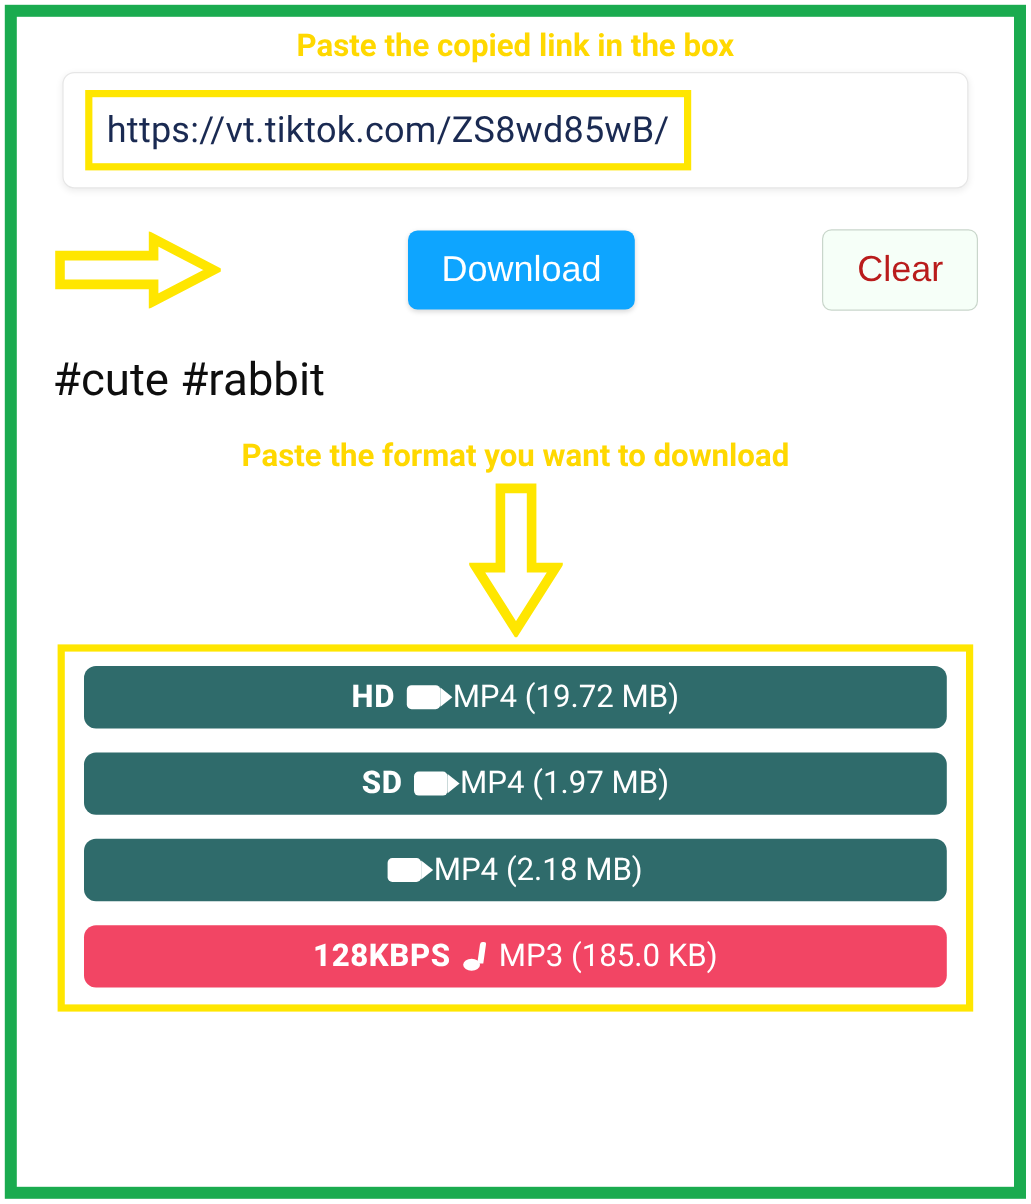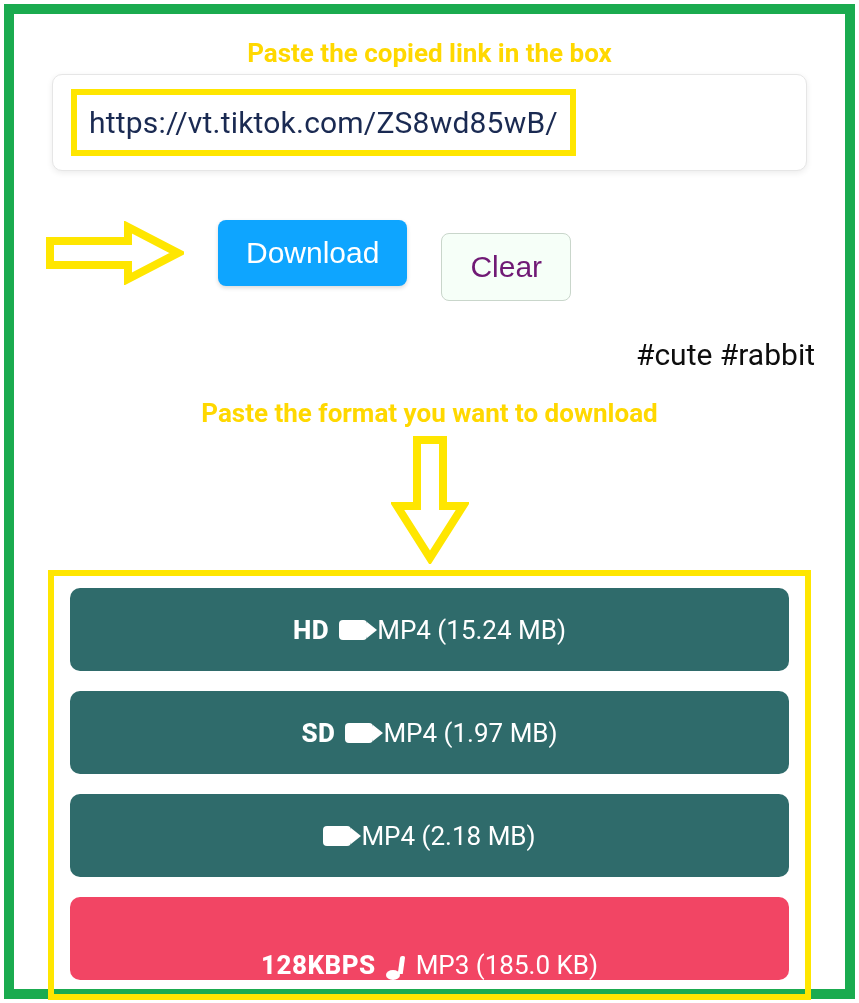--- a/index.html
+++ b/index.html
@@ -17,21 +17,21 @@
       background: #ffffff;
     }
     .content {
       padding: 10px 30px 20px 30px;
     }
     .hint1 {
       text-align: center;
       font-size: 26px;
       font-weight: 700;
       color: #ffd800;
-      margin-top: 14px;
+      margin-top: 0;
       margin-bottom: 6px;
     }
     .input-card {
       background: #ffffff;
       border: 1px solid #e6e6e6;
       border-radius: 10px;
       box-shadow: 0 2px 6px rgba(0,0,0,0.08);
       padding: 14px 18px;
       margin: 0 8px 34px 8px;
     }
@@ -43,22 +43,22 @@
     }
     .url-text {
       font-size: 30px;
       color: #1a2a52;
       letter-spacing: 0.2px;
       white-space: nowrap;
     }
     .row-buttons {
       display: flex;
       align-items: center;
-      justify-content: flex-start;
-      gap: 34px;
+      justify-content: space-between;
+      gap: 19px;
       margin-bottom: 36px;
     }
     .arrow-right {
       width: 140px;
       height: 64px;
     }
     .btn {
       border-radius: 8px;
       font-size: 30px;
       padding: 16px 28px;
@@ -68,27 +68,26 @@
       justify-content: center;
     }
     .btn-download {
       background: #0ea5ff;
       color: #ffffff;
       border: none;
       box-shadow: 0 2px 4px rgba(0,0,0,0.15);
     }
     .btn-clear {
       background: #f6fff8;
-      color: #701a75;
+      color: #b91c1c;
       border: 1px solid #c9d6cb;
-      margin-top: 28px;
     }
     .hashtags {
-      text-align: right;
-      font-size: 30px;
+      text-align: left;
+      font-size: 38px;
       color: #0e0e0e;
       margin-bottom: 26px;
     }
     .hint2 {
       text-align: center;
       font-size: 26px;
       font-weight: 700;
       color: #ffd800;
       margin-bottom: 6px;
     }
@@ -106,26 +105,26 @@
       padding: 12px 16px 14px 16px;
       margin: 0 4px;
     }
     .opt {
       display: flex;
       align-items: center;
       justify-content: center;
       gap: 10px;
       color: #ffffff;
       border-radius: 10px;
-      height: 83px;
+      height: 52px;
       font-size: 26px;
       margin-bottom: 20px;
       cursor: pointer;
     }
-    .opt:last-child { margin-bottom: 0; align-items: flex-end; }
+    .opt:last-child { margin-bottom: 0; }
     .opt-green { background: #2f6b6b; }
     .opt-red   { background: #f24564; }
     .opt .bold { font-weight: 800; letter-spacing: 0.5px; }
     .opt .rest { font-weight: 400; }
     .ico-video {
       width: 28px; height: 20px; background: #ffffff; border-radius: 4px;
       position: relative; display: inline-block;
     }
     .ico-video::after {
       content: ""; position: absolute; right: -10px; top: 2px;
@@ -176,21 +175,21 @@
         <path d="M26 6 H52 V72 H72 L39 124 L6 72 H26 Z" fill="none" stroke="#ffe600" stroke-width="8" stroke-linejoin="miter"></path>
       </svg>
     </div>
 
     <div class="options-box">
 
       <div class="opt opt-green">
         <span class="bold">HD</span>
         <span class="ico-video"></span>
         <span class="rest">
-          <span>MP4</span> (<span>15.24 MB</span>)
+          <span>MP4</span> (<span>19.72 MB</span>)
         </span>
       </div>
 
       <div class="opt opt-green">
         <span class="bold">SD</span>
         <span class="ico-video"></span>
         <span class="rest">
           <span>MP4</span> (<span>1.97 MB</span>)
         </span>
       </div>

